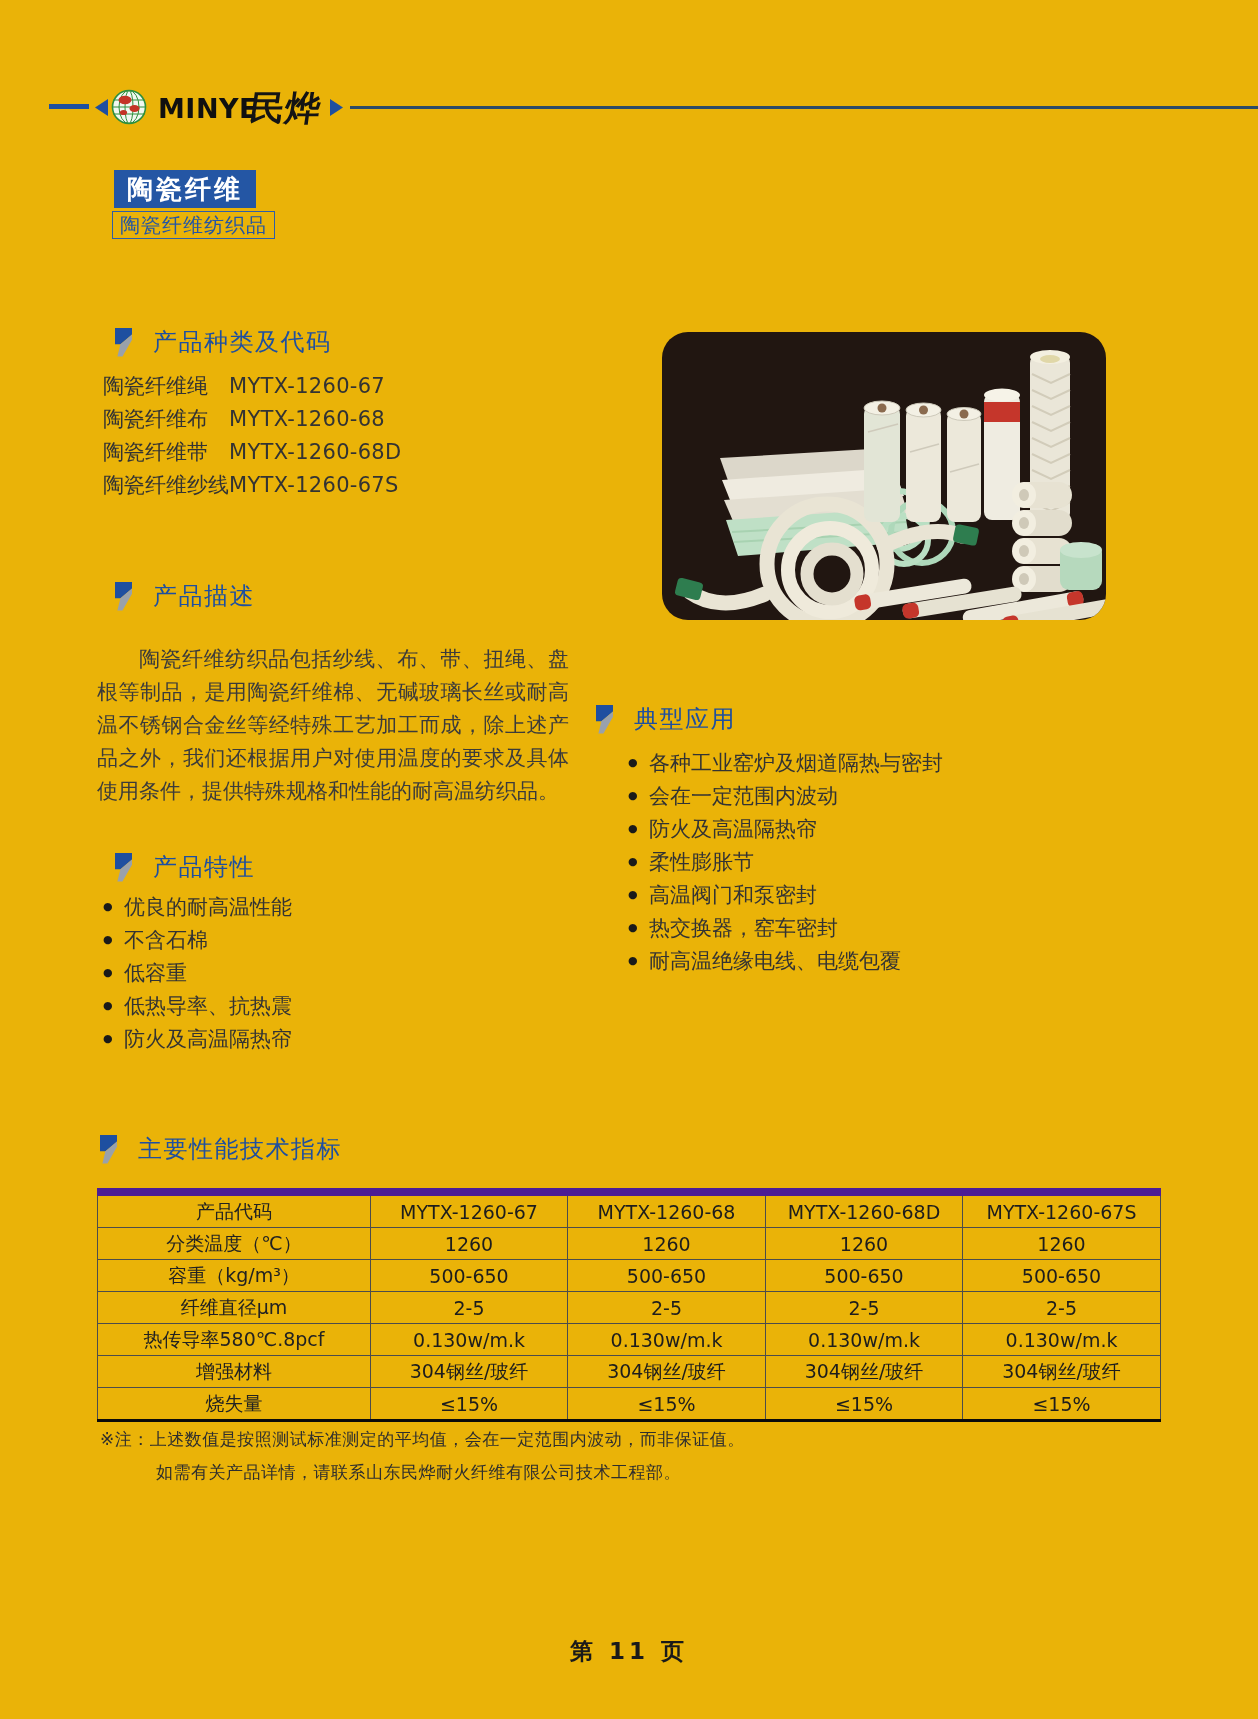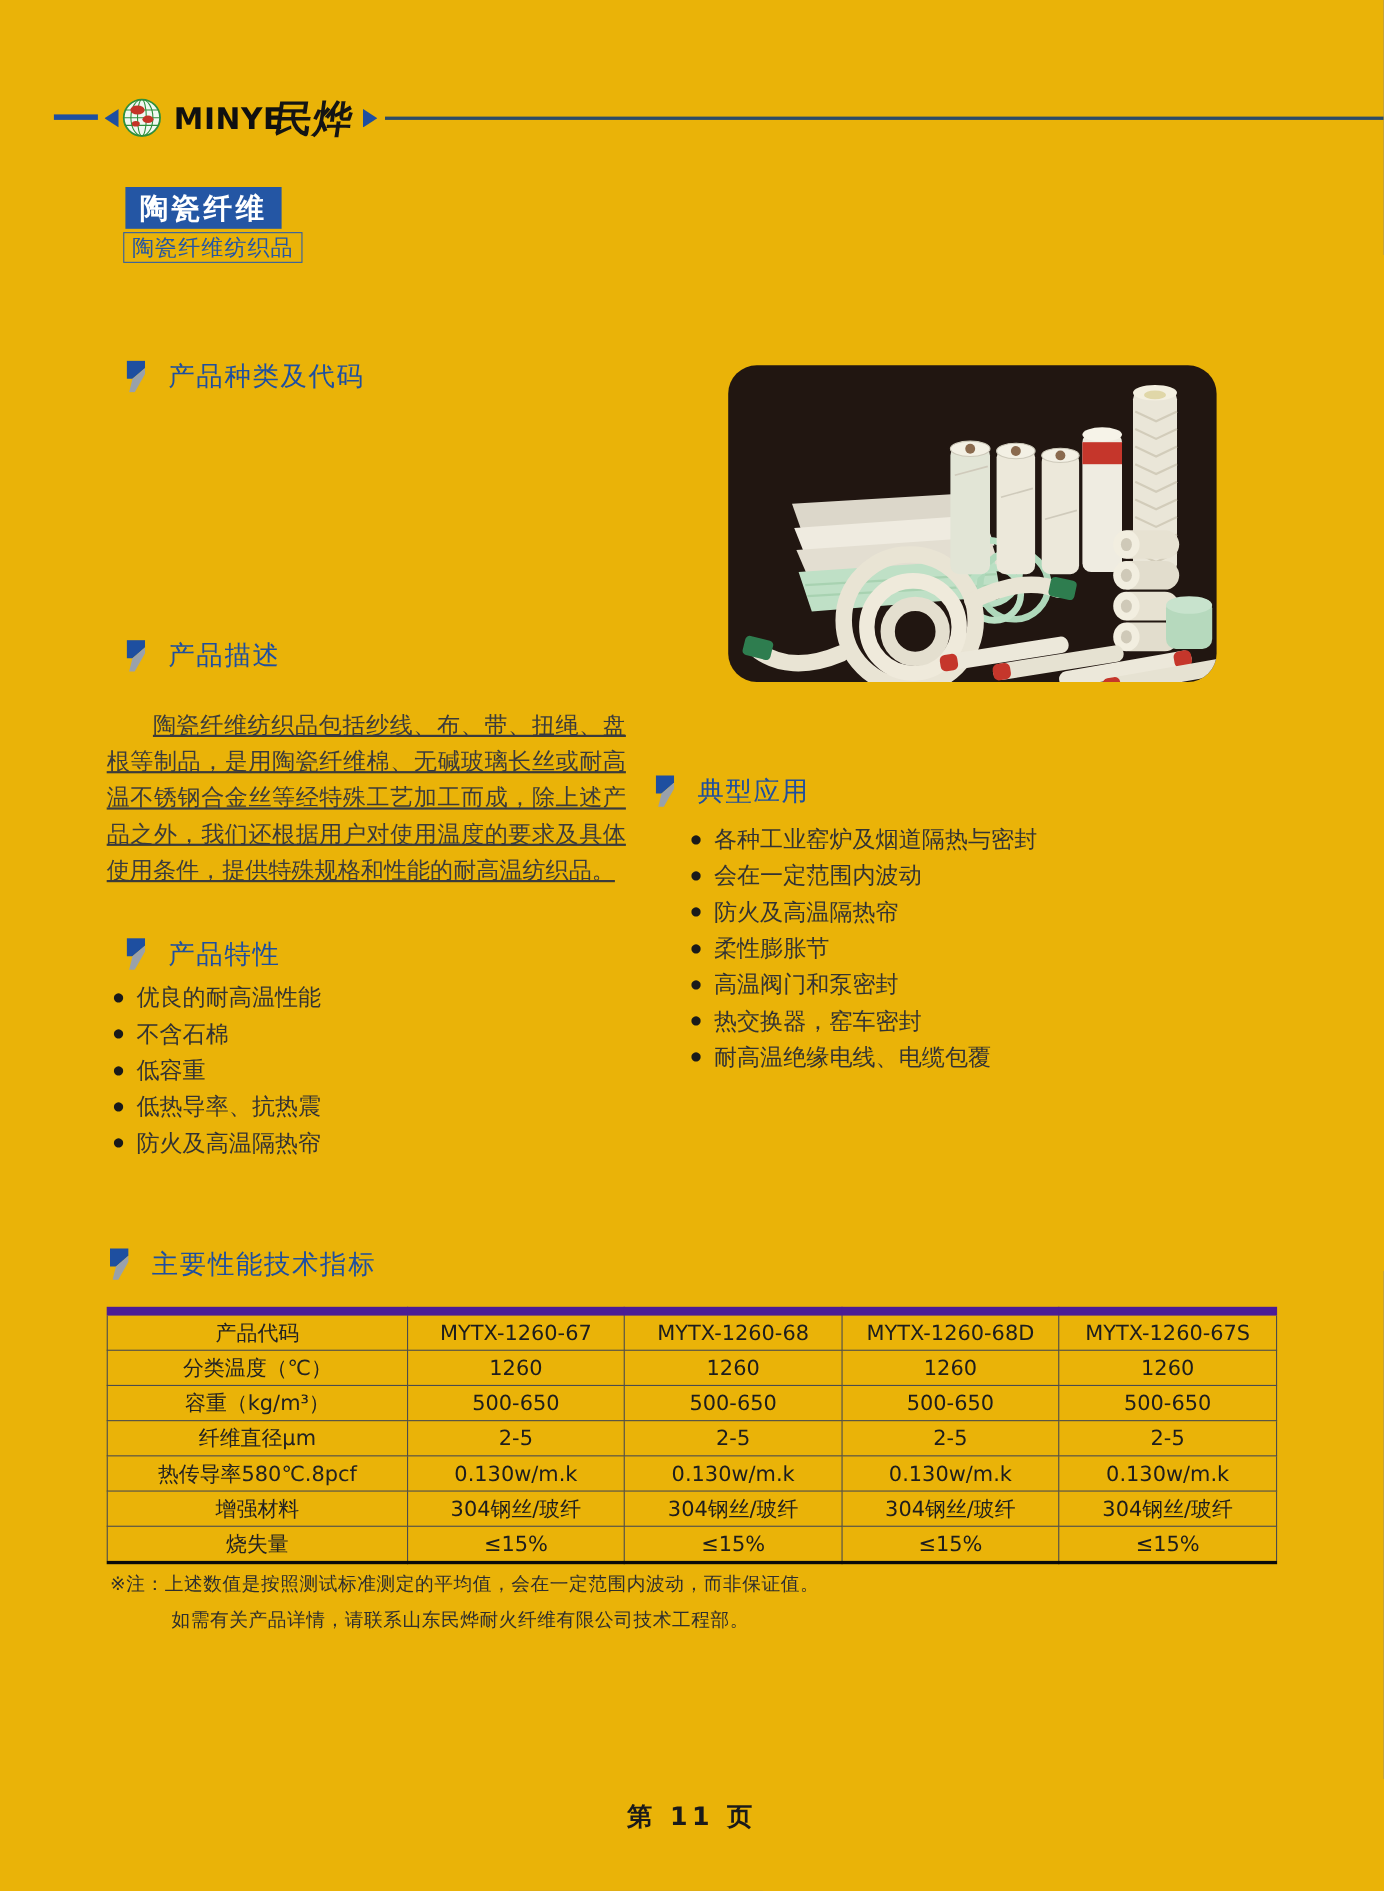--- a/index.html
+++ b/index.html
@@ -37,21 +37,21 @@
   .sec-title { font-size:24px; font-weight:normal; color:#1e4fa0; letter-spacing:1.5px; }
 
   
   .type-list { position:absolute; left:103px; top:369px; }
   .type-row  { display:flex; align-items:center; height:33px; font-size:21px; color:#333; }
   .type-name { width:126px; }
   .type-code { letter-spacing:0.3px; }
 
   
   .desc-body { position:absolute; left:97px; top:622px; width:472px; font-size:21px; line-height:33px;
-               color:#3b3b3b; text-align:justify; text-indent:2em;text-decoration:underline; }
+               color:#3b3b3b; text-align:justify; text-indent:2em; }
 
   
   .blist { position:absolute; }
   .b-item { display:flex; align-items:flex-start; font-size:21px; color:#333; height:33px; }
   .b-dot  { width:21px; flex:none; font-size:17px; color:#1a1a1a; padding-top:2px; }
   .feat-list { left:103px; top:893px; }
   .app-list  { left:628px; top:749px; }
 
   
   .photo { position:absolute; left:662px; top:332px; width:444px; height:288px;
@@ -99,20 +99,38 @@
   <div class="badge-main">陶瓷纤维</div>
   <div class="badge-sub">陶瓷纤维纺织品</div>
 
   <div class="sec" style="left:115px; top:326px;">
     <span class="sec-icon">
         <span class="p1"></span>
         <span class="p2"></span>
       </span>
     <span class="sec-title">产品种类及代码</span>
   </div>
+  <div class="type-list">
+    <div class="type-row">
+      <span class="type-name">陶瓷纤维绳</span>
+      <span class="type-code">MYTX-1260-67</span>
+    </div>
+    <div class="type-row">
+      <span class="type-name">陶瓷纤维布</span>
+      <span class="type-code">MYTX-1260-68</span>
+    </div>
+    <div class="type-row">
+      <span class="type-name">陶瓷纤维带</span>
+      <span class="type-code">MYTX-1260-68D</span>
+    </div>
+    <div class="type-row">
+      <span class="type-name">陶瓷纤维纱线</span>
+      <span class="type-code">MYTX-1260-67S</span>
+    </div>
+  </div>
 
   <div class="photo">
     <svg width="444" height="288" viewBox="0 0 444 288">
 
       <polygon points="58,126 226,116 238,148 70,160" fill="#dcd7ca"></polygon>
       <polygon points="60,148 232,136 242,164 72,178" fill="#efebe0"></polygon>
       <polygon points="62,168 238,156 246,182 74,196" fill="#e3ded1"></polygon>
       <polygon points="64,188 242,176 248,210 76,224" fill="#bfe0c6"></polygon>
       <line x1="70" y1="200" x2="244" y2="190" stroke="#a8d2b1" stroke-width="2"></line>
       <line x1="72" y1="210" x2="246" y2="200" stroke="#a8d2b1" stroke-width="2"></line>

